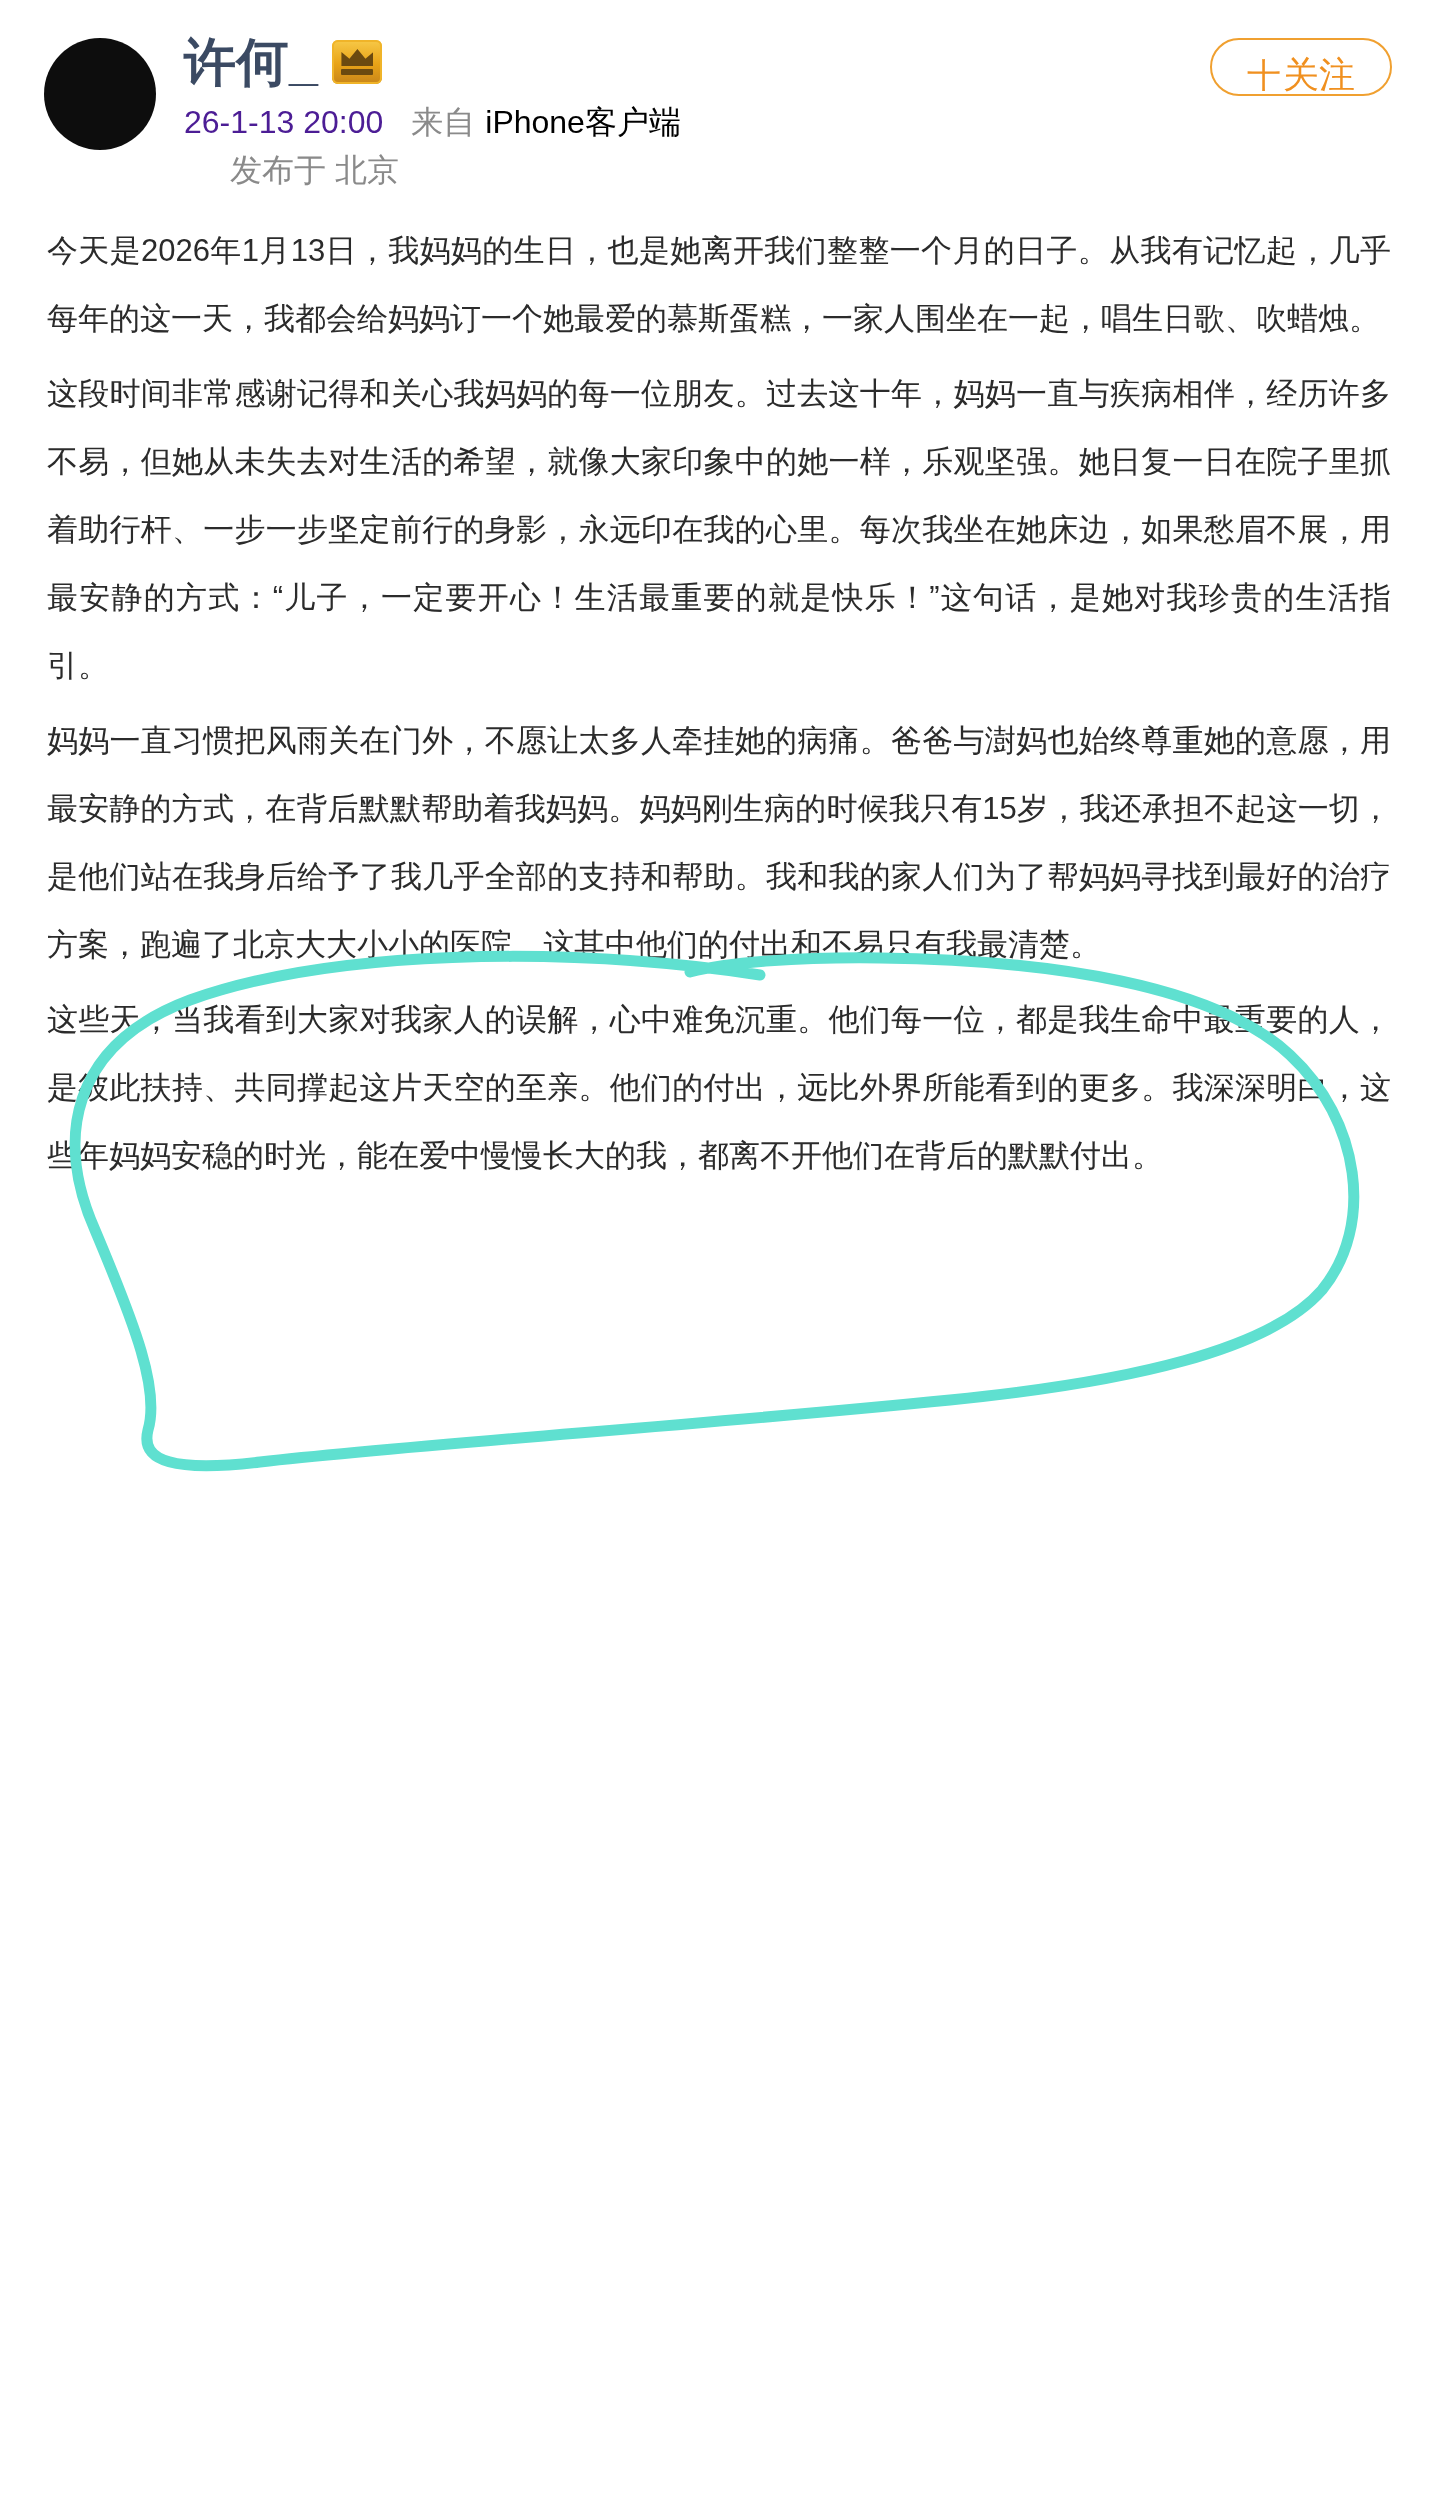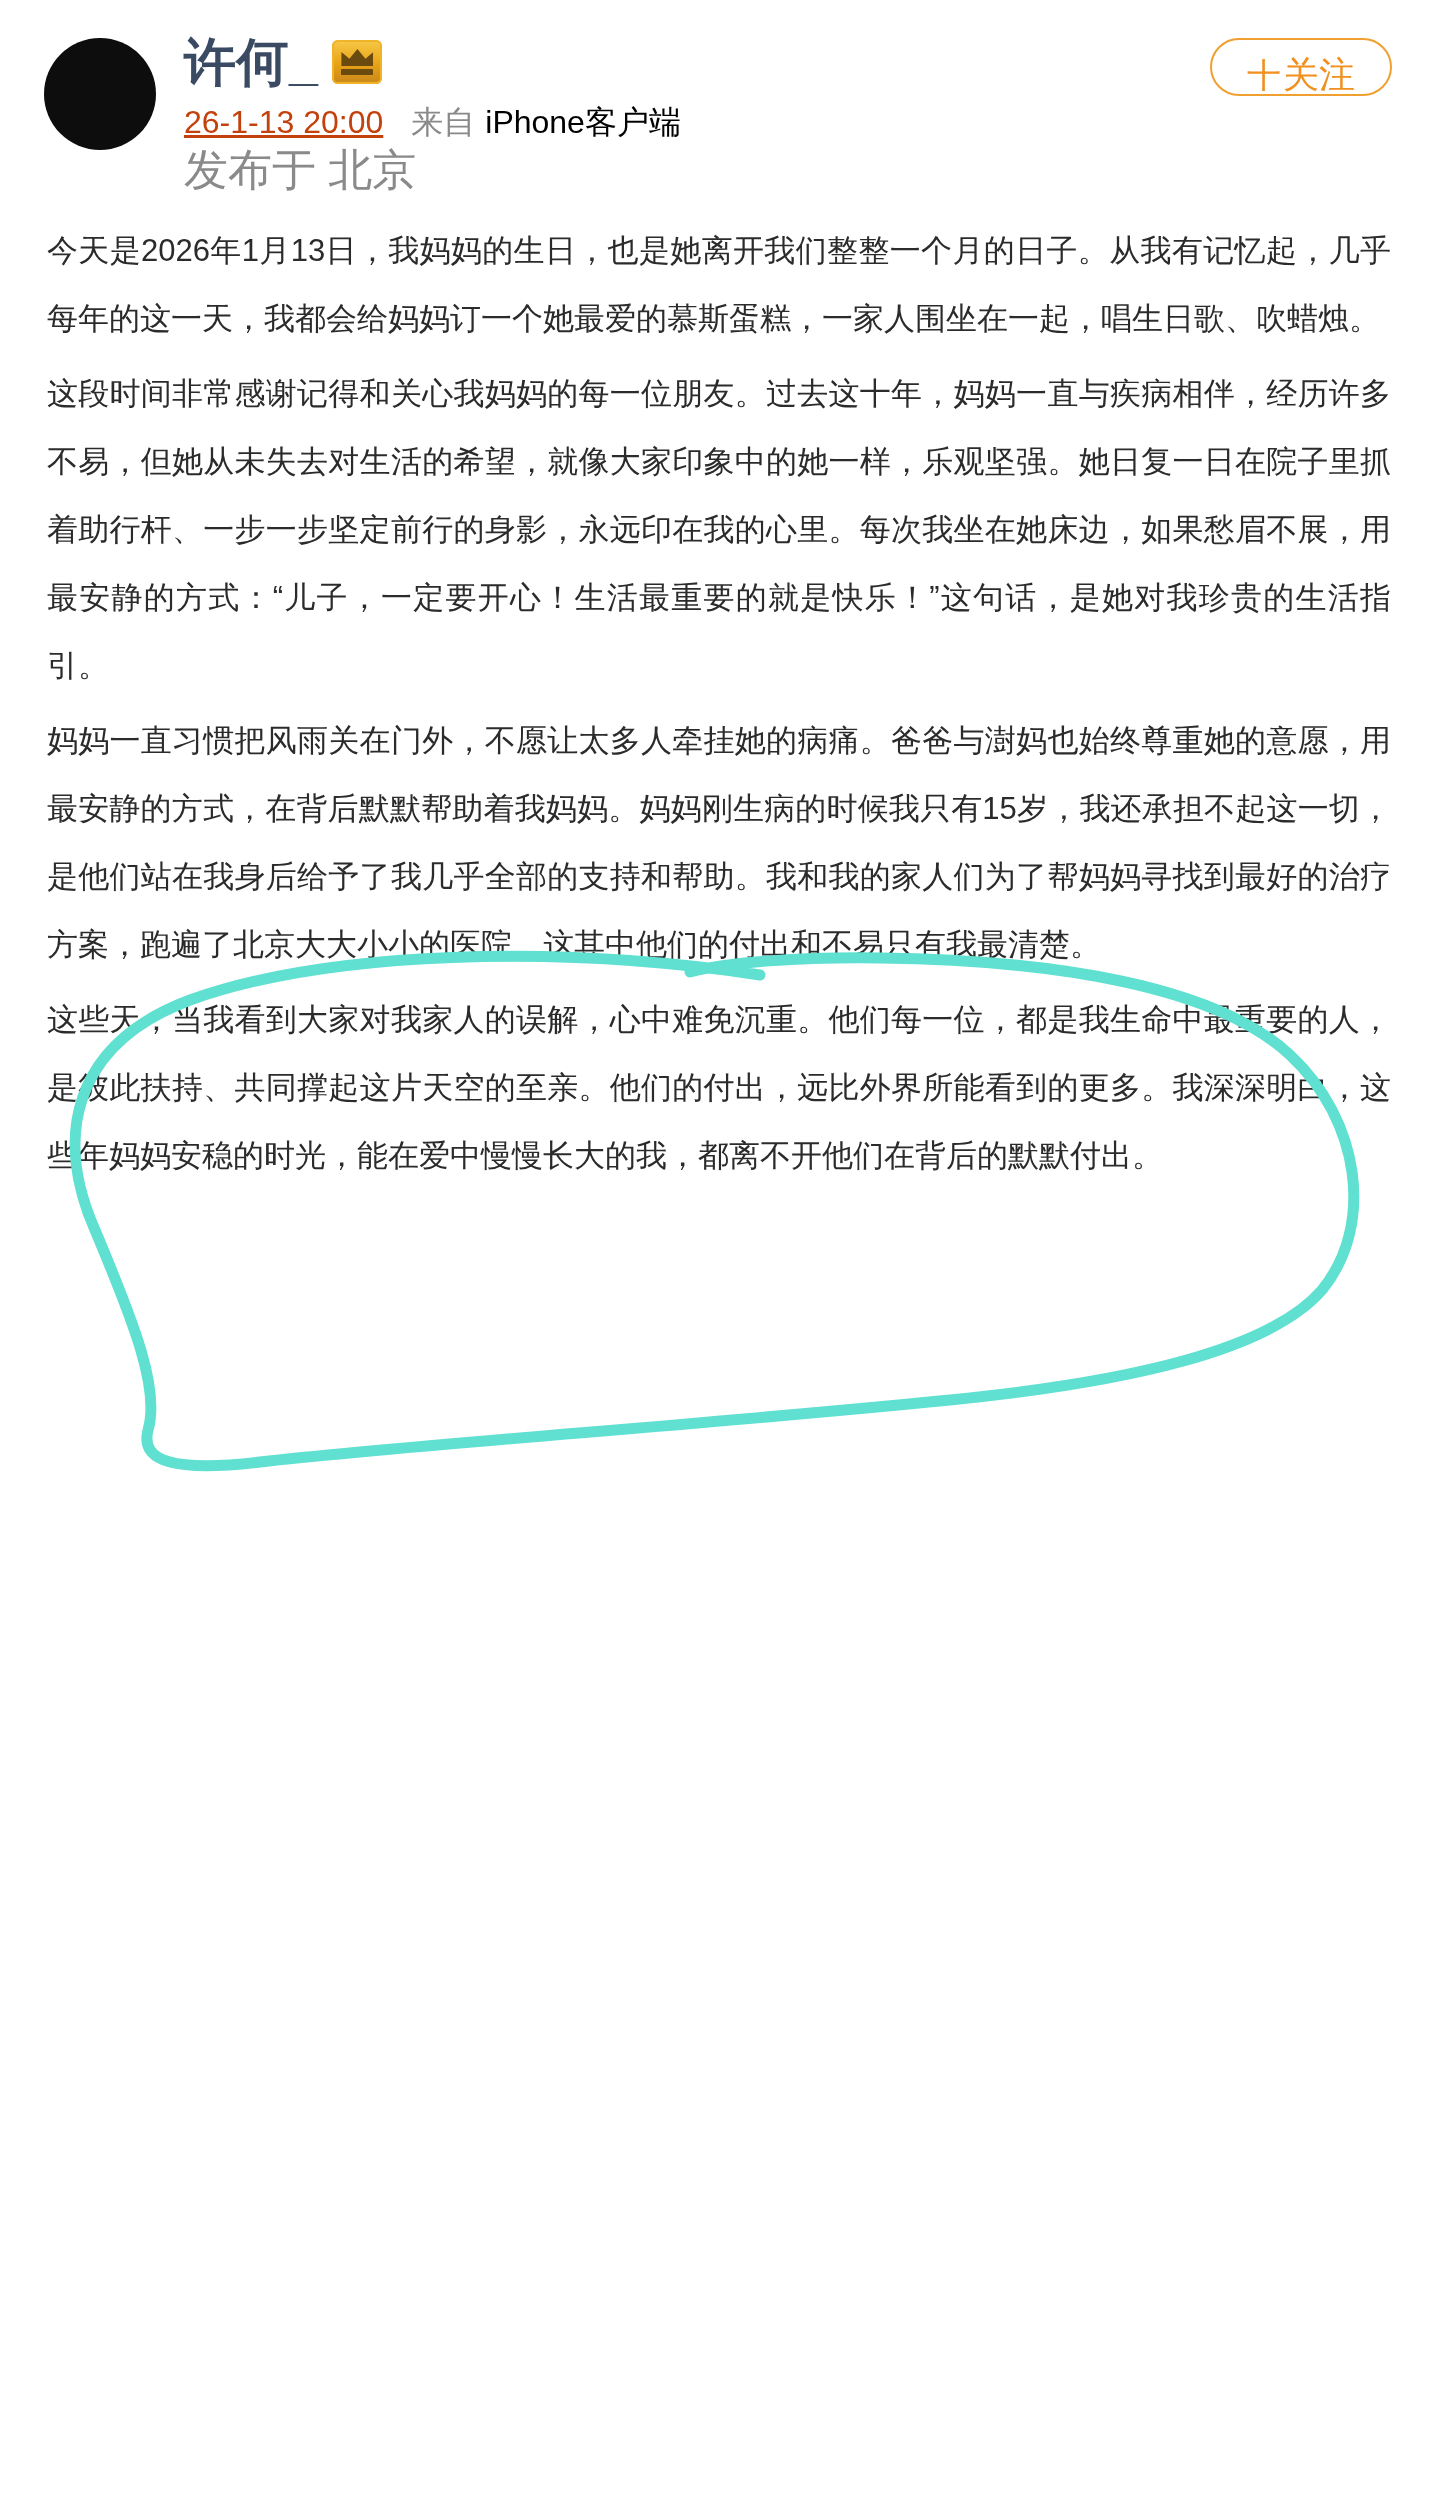--- a/index.html
+++ b/index.html
@@ -87,34 +87,35 @@
   }
   .meta-row {
     margin-top: 10px;
     font-size: 32px;
     line-height: 44px;
     color: #8a8a8a;
     display: flex;
     align-items: baseline;
     flex-wrap: wrap;
   }
-  .meta-time { color: #c2410c; text-decoration: underline; }
+  .meta-time { color: #4c1d95; }
   .meta-from {
     color: #8a8a8a;
     margin-left: 28px;
   }
   .meta-source {
     color: #000000;
     margin-left: 10px;
   }
   .meta-location {
     margin-top: 4px;
-    font-size: 44px;
+    font-size: 32px;
     line-height: 44px;
     color: #8a8a8a;
+    margin-left: 46px;
   }
   .follow-btn {
     position: absolute;
     right: 46px;
     top: 38px;
     height: 58px;
     min-width: 182px;
     padding: 0 26px;
     border: 2px solid #f0a030;
     border-radius: 38px;

